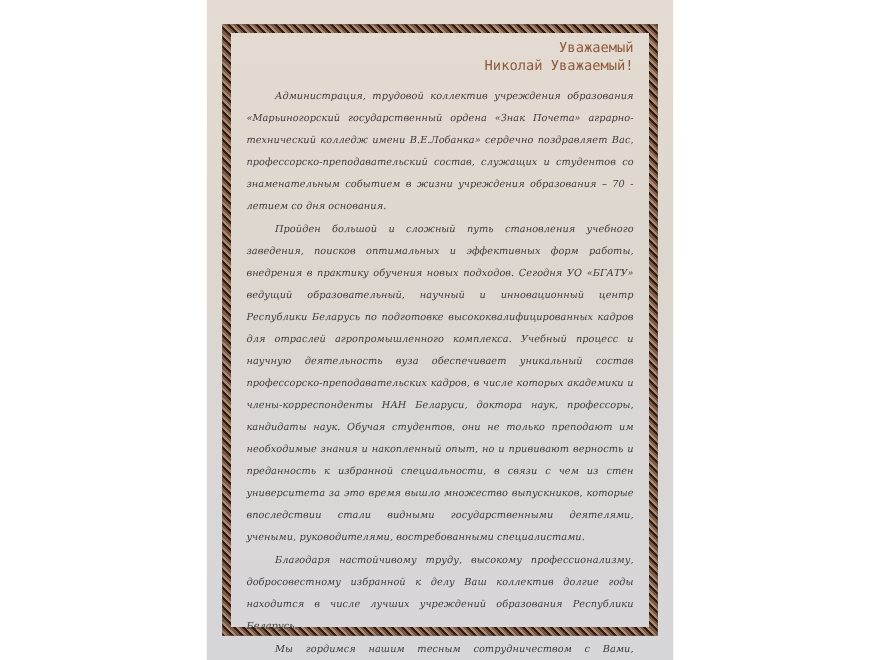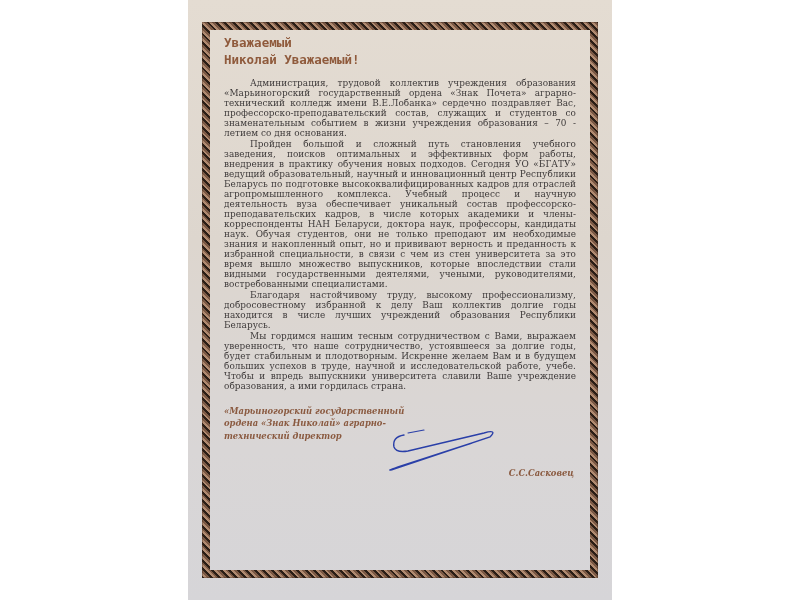--- a/index.html
+++ b/index.html
@@ -17,25 +17,25 @@
     border-image: repeating-linear-gradient(45deg, #2b1e16 0 2px, #b08a70 2px 4px, #7a5844 4px 6px) 8;
   }
   .border::after {
     content: ""; position: absolute; inset: -8px; border: 1px solid rgba(60,40,30,0.35); pointer-events:none;
   }
   .content {
     position: absolute; left: 36px; top: 34px; width: 352px;
     font-family: "DejaVu Serif", serif; color: #3e3a3a;
   }
   .title {
-    text-align: left; color: #8f5a3c; font-family: "DejaVu Sans Mono", monospace;
-    font-weight: bold; font-size: 12.5px; line-height: 17px; margin: 0 0 10px 0;
+    text-align: right; color: #8f5a3c; font-family: "DejaVu Sans Mono", monospace;
+    font-weight: normal; font-size: 12.5px; line-height: 17px; margin: 0 0 10px 0;
   }
   .para {
-    font-size: 8.9px; line-height: 10px; text-align: justify;
+    font-style: italic; font-size: 8.9px; line-height: 20px; text-align: justify;
     text-indent: 26px; margin: 0 0 1px 0; letter-spacing: 0.05px;
   }
   .closing {
     margin-top: 14px; color: #8a5a40; font-style: italic; font-weight: bold;
     font-size: 8.4px; line-height: 12.4px; position: relative;
   }
   .closing div { white-space: nowrap; }
   .signer {
     position: absolute; right: 2px; top: 62px; color: #8a5a40; font-style: italic; font-weight: bold; font-size: 8.4px;
   }

